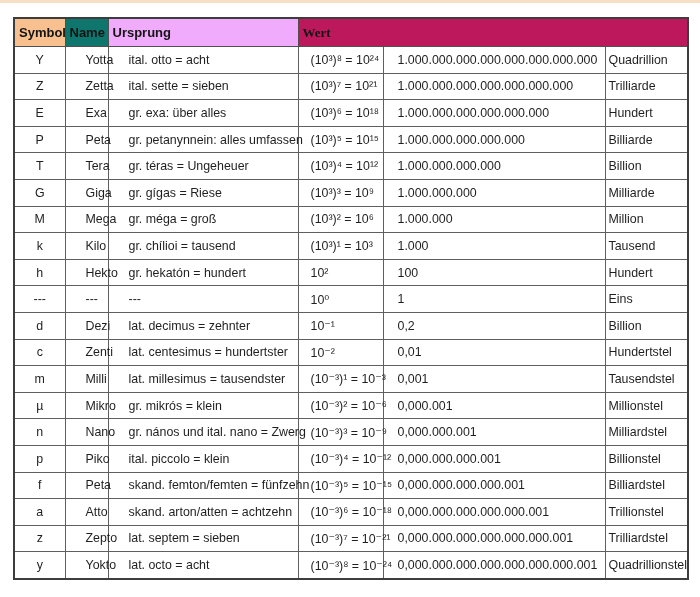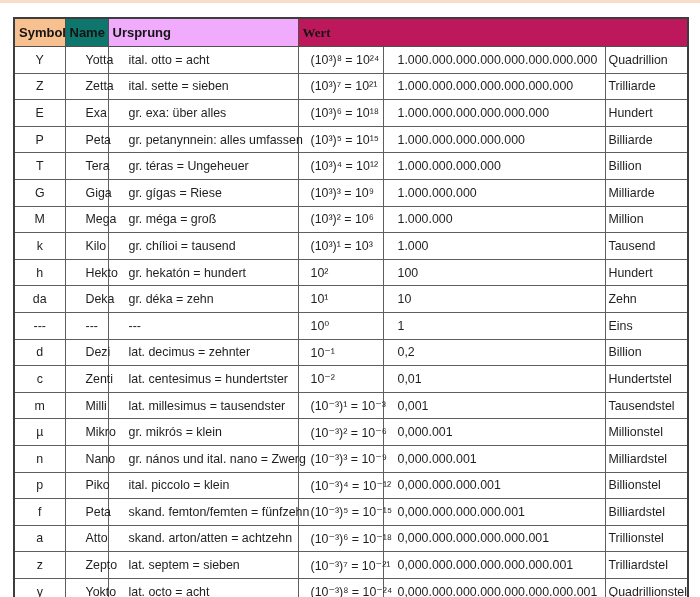--- a/index.html
+++ b/index.html
@@ -149,28 +149,20 @@
         </tr>
         <tr>
           <td class="col-symbol">h</td>
           <td class="col-name">Hekto</td>
           <td class="col-ursprung">gr. hekatón = hundert</td>
           <td class="col-power">10²</td>
           <td class="col-number">100</td>
           <td class="col-word">Hundert</td>
         </tr>
         <tr>
-          <td class="col-symbol">da</td>
-          <td class="col-name">Deka</td>
-          <td class="col-ursprung">gr. déka = zehn</td>
-          <td class="col-power">10¹</td>
-          <td class="col-number">10</td>
-          <td class="col-word">Zehn</td>
-        </tr>
-        <tr>
           <td class="col-symbol">---</td>
           <td class="col-name">---</td>
           <td class="col-ursprung">---</td>
           <td class="col-power">10⁰</td>
           <td class="col-number">1</td>
           <td class="col-word">Eins</td>
         </tr>
         <tr>
           <td class="col-symbol">d</td>
           <td class="col-name">Dezi</td>

